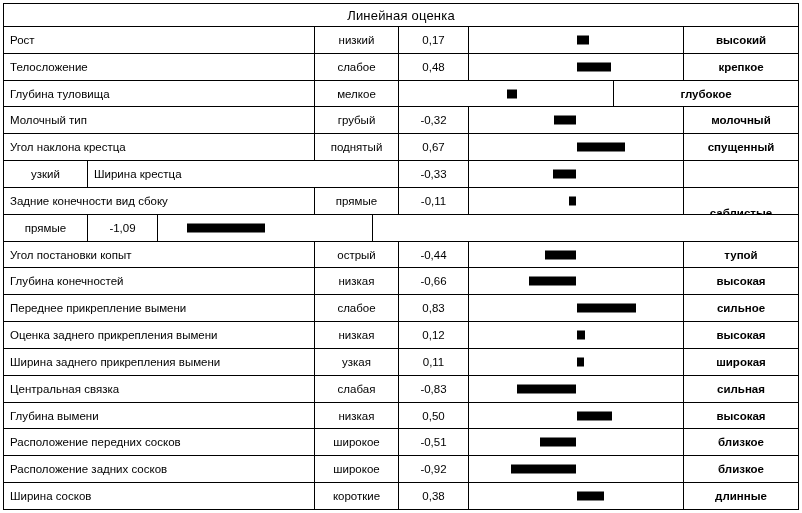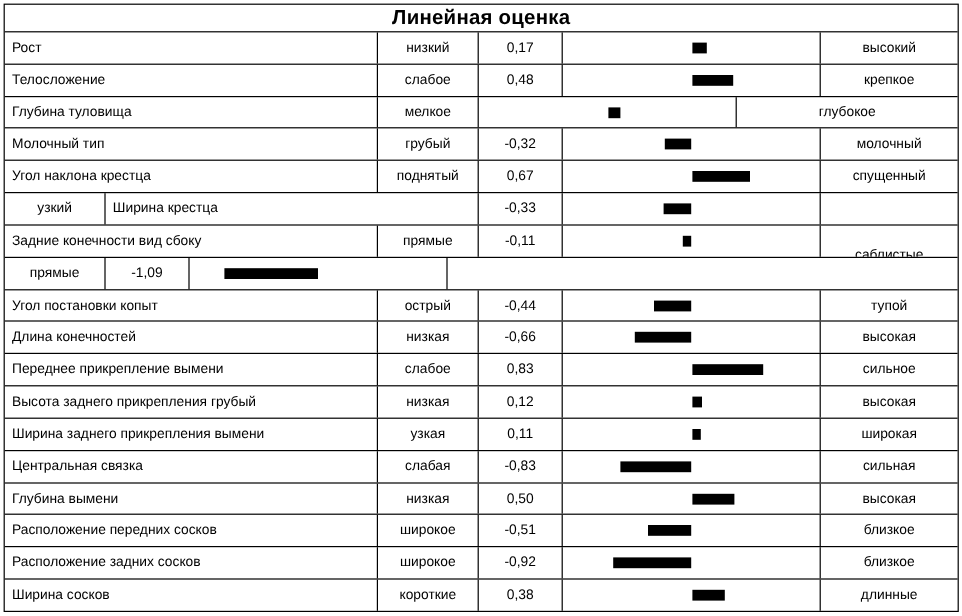--- a/index.html
+++ b/index.html
@@ -32,22 +32,22 @@
   }
   .title-row {
     height: 23px;
     border-bottom: 1px solid #000000;
     display: flex;
     align-items: center;
     justify-content: center;
     box-sizing: border-box;
   }
   .title-row .title {
-    font-size: 17px;
-    font-weight: bold;
+    font-size: 13px;
+    font-weight: normal;
     letter-spacing: 0.2px;
   }
   .rows {
     flex: 1 1 auto;
     display: flex;
     flex-direction: column;
   }
   .row {
     flex: 1 1 0;
     display: flex;
@@ -82,20 +82,21 @@
     justify-content: center;
   }
   .c-plot {
     width: 215px;
     border-right: 1px solid #000000;
     position: relative;
   }
   .c-high {
     flex: 1 1 auto;
     justify-content: center;
+    font-weight: bold;
   }
   .bar {
     position: absolute;
     top: 50%;
     transform: translateY(-50%);
     height: 9px;
     background: #000000;
   }
   .spell {
     text-decoration: underline;
@@ -187,39 +188,39 @@
         <div class="row">
           <div class="cell c-trait">Угол постановки копыт</div>
           <div class="cell c-low">острый</div>
           <div class="cell c-val">-0,44</div>
           <div class="cell c-plot">
             <div class="bar" style="left: 75.9667px; width: 31.5333px;"></div>
           </div>
           <div class="cell c-high">тупой</div>
         </div>
         <div class="row">
-          <div class="cell c-trait">Длина конечностей</div>
+          <div class="cell c-trait">Глубина конечностей</div>
           <div class="cell c-low">низкая</div>
           <div class="cell c-val">-0,66</div>
           <div class="cell c-plot">
             <div class="bar" style="left: 60.2px; width: 47.3px;"></div>
           </div>
           <div class="cell c-high">высокая</div>
         </div>
         <div class="row">
           <div class="cell c-trait">Переднее прикрепление вымени</div>
           <div class="cell c-low">слабое</div>
           <div class="cell c-val">0,83</div>
           <div class="cell c-plot">
             <div class="bar" style="left: 107.5px; width: 59.4833px;"></div>
           </div>
           <div class="cell c-high">сильное</div>
         </div>
         <div class="row">
-          <div class="cell c-trait">Высота заднего прикрепления грубый</div>
+          <div class="cell c-trait">Оценка заднего прикрепления вымени</div>
           <div class="cell c-low">низкая</div>
           <div class="cell c-val">0,12</div>
           <div class="cell c-plot">
             <div class="bar" style="left: 107.5px; width: 8.6px;"></div>
           </div>
           <div class="cell c-high">высокая</div>
         </div>
         <div class="row">
           <div class="cell c-trait">Ширина заднего прикрепления вымени</div>
           <div class="cell c-low">узкая</div>

